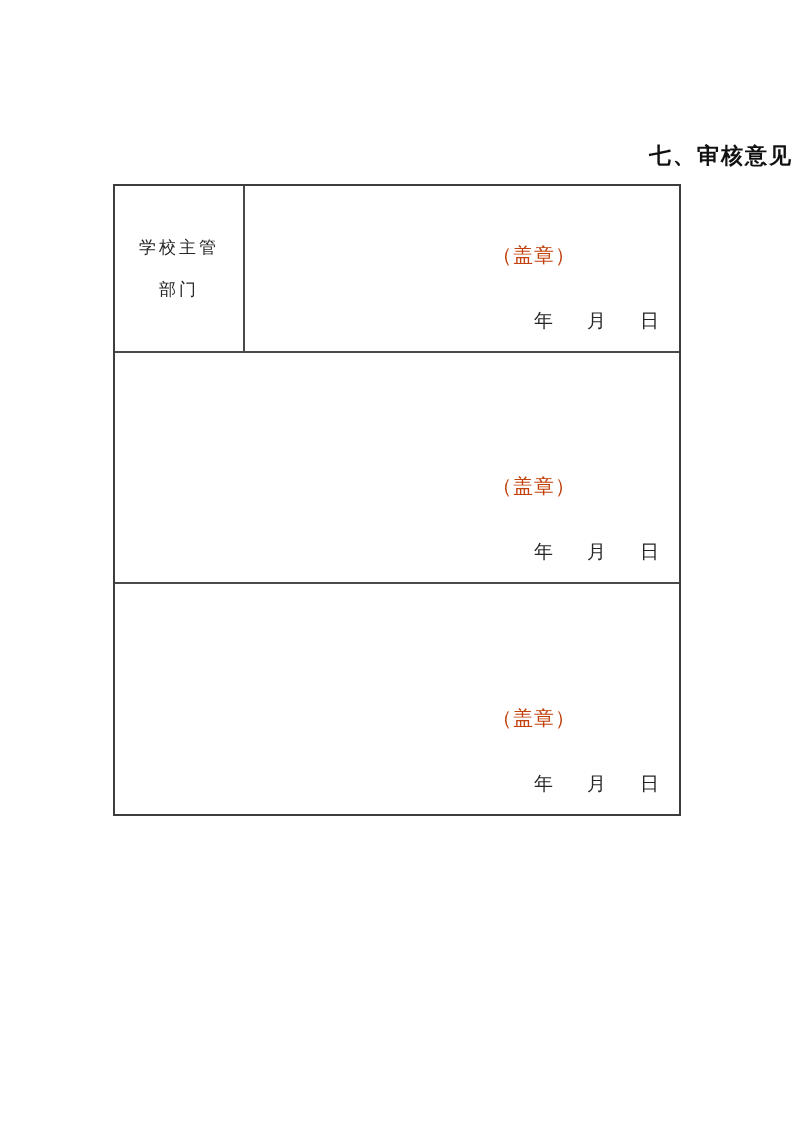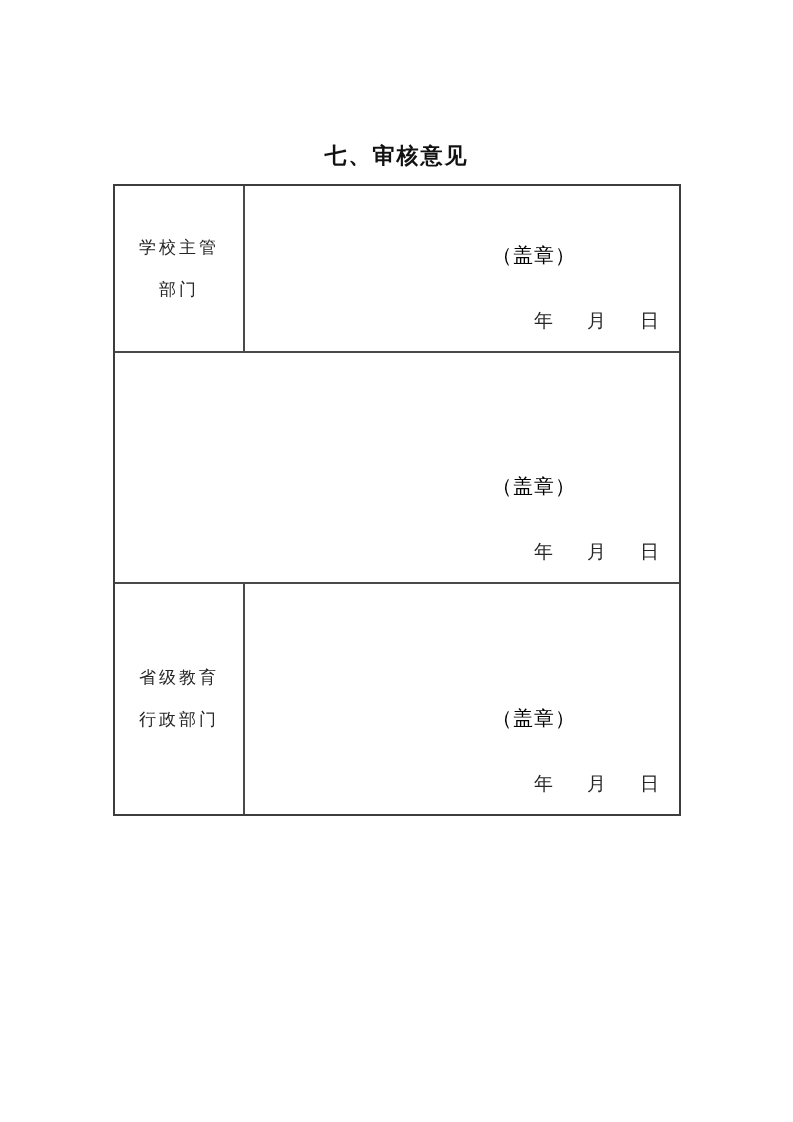--- a/index.html
+++ b/index.html
@@ -11,21 +11,21 @@
     background: #ffffff;
     overflow: hidden;
     font-family: "Liberation Serif", "DejaVu Serif", serif;
     color: #1f1f1f;
   }
   .section-title {
     position: absolute;
     top: 141px;
     left: 0;
     width: 793px;
-    text-align: center;
+    text-align: right;
     font-family: "Liberation Sans", "DejaVu Sans", sans-serif;
     font-size: 22px;
     font-weight: bold;
     letter-spacing: 2px;
     color: #111111;
   }
   .review-table {
     position: absolute;
     left: 113px;
     top: 184px;
@@ -66,21 +66,21 @@
     justify-content: flex-end;
     padding-bottom: 18px;
   }
   .seal-line {
     text-align: right;
     padding-right: 103px;
     font-size: 20px;
     letter-spacing: 1px;
     line-height: 26px;
     margin-bottom: 41px;
-    color: #000000;
+    color: #c2410c;
     white-space: nowrap;
   }
   .date-line {
     display: flex;
     justify-content: flex-end;
     gap: 34px;
     padding-right: 20px;
     font-size: 19px;
     line-height: 24px;
     color: #262626;
@@ -125,24 +125,20 @@
         <div class="seal-line">（盖章）</div>
         <div class="date-line">
           <span>年</span>
           <span>月</span>
           <span>日</span>
         </div>
       </div>
     </div>
 
     <div class="t-row r3">
-      <div class="label-cell">
-        <div class="label-line">省级教育</div>
-        <div class="label-line">行政部门</div>
-      </div>
       <div class="content-cell">
         <div class="seal-line">（盖章）</div>
         <div class="date-line">
           <span>年</span>
           <span>月</span>
           <span>日</span>
         </div>
       </div>
     </div>
 

